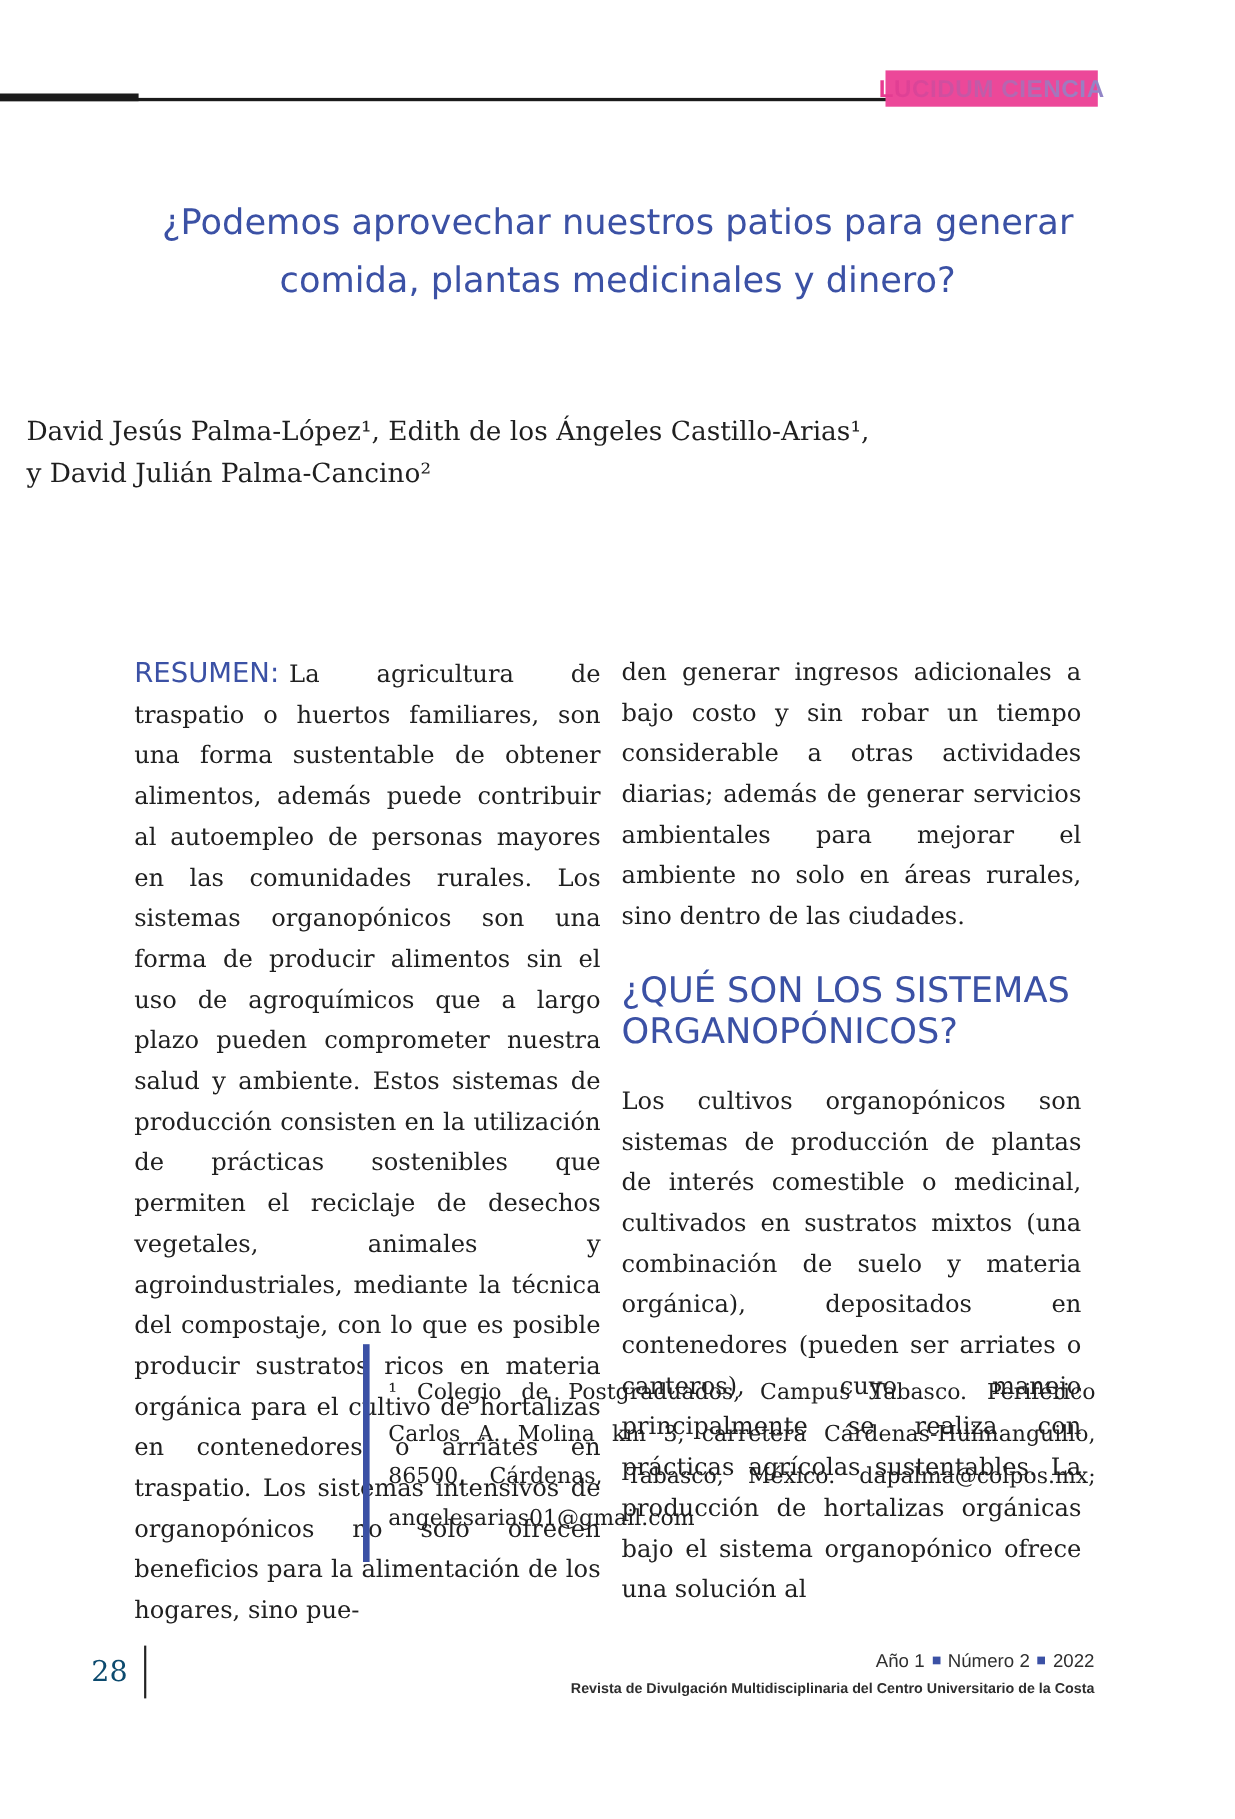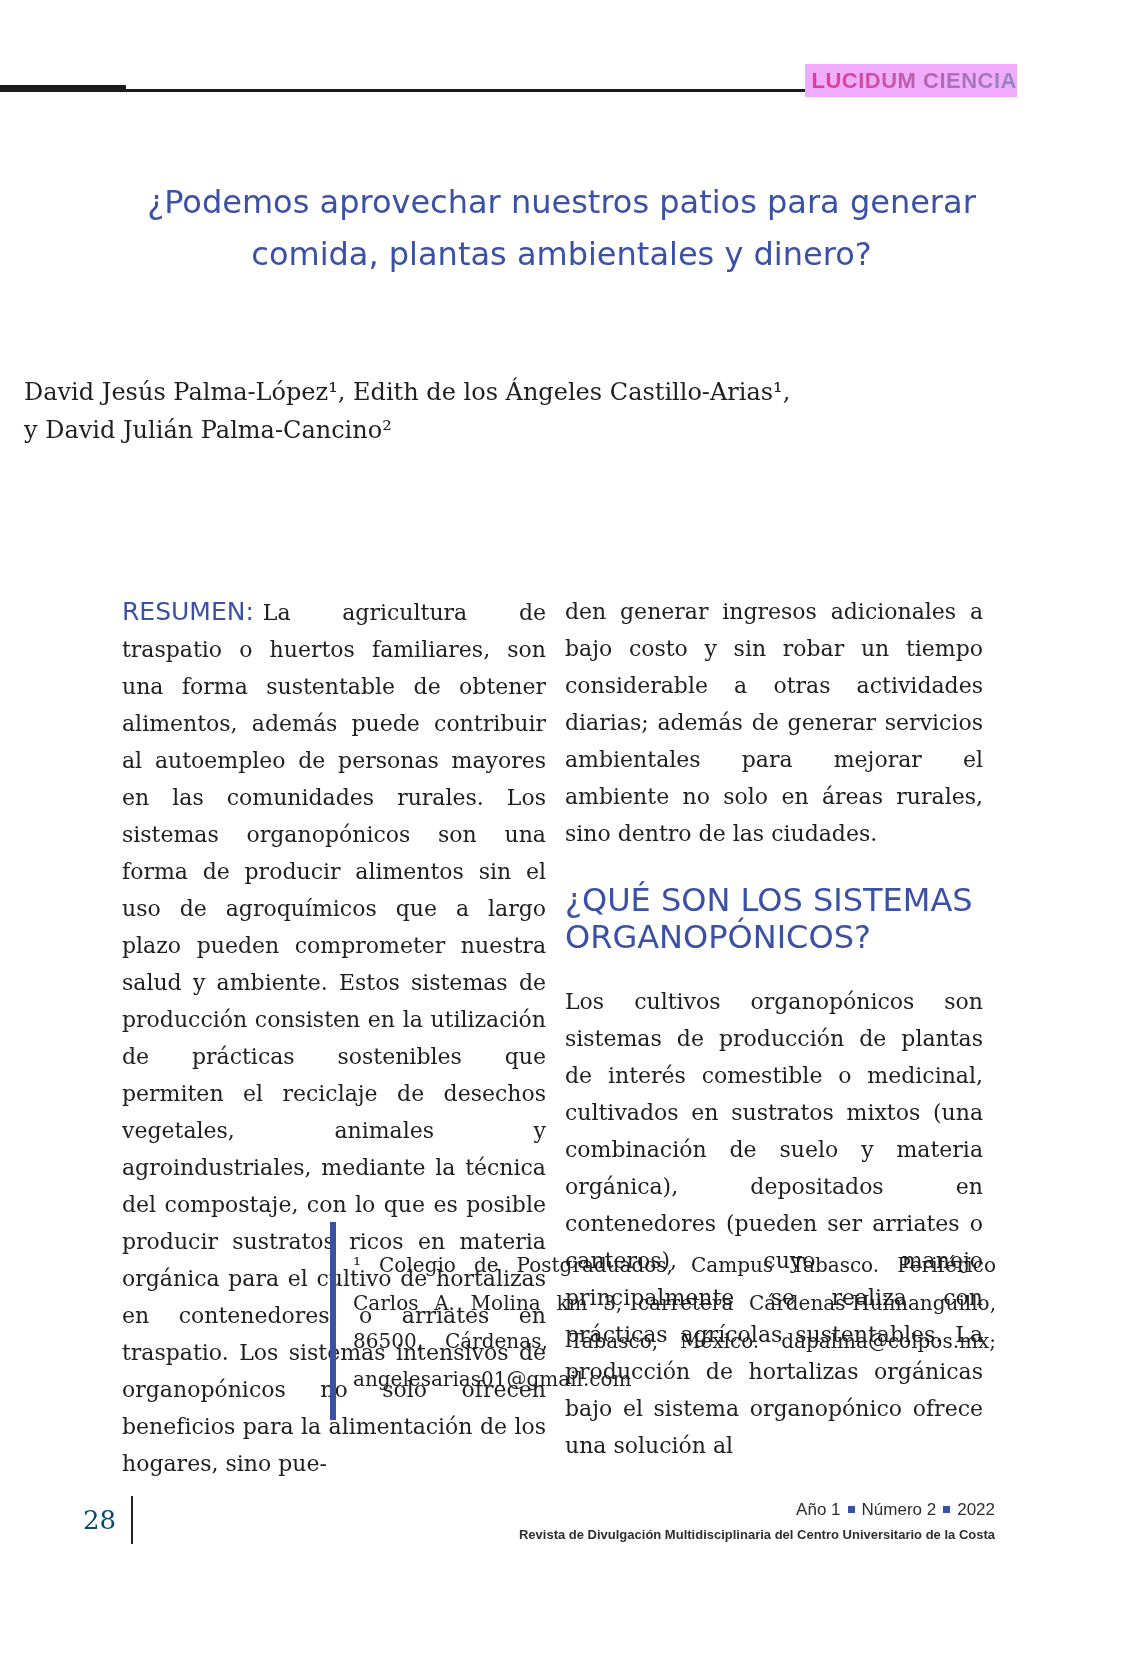--- a/index.html
+++ b/index.html
@@ -5,22 +5,22 @@
   html,body{margin:0;padding:0;background:#e9e9e9;}
   .page{
     position:relative; width:1123px; height:1654px; background:#ffffff;
     margin:0 auto; overflow:hidden;
   }
   
   .rule-thick{position:absolute; top:85px; left:0; width:126px; height:7px;
     background:var(--rule-black,#1b1b1b);}
   .rule-thin{position:absolute; top:89px; left:0; width:808px; height:3px;
     background:var(--rule-black,#1b1b1b);}
-  .logo-box{position:absolute; top:64px; left:805px; width:212px; height:33px;
-    background:#f0abfc; display:flex; align-items:center; justify-content:flex-end;}
+  .logo-box{position:absolute; top:64px; left:805px; width:193px; height:33px;
+    background:#ec4899; display:flex; align-items:center; justify-content:center;}
   .logo-text{
     font-family:"Liberation Sans",sans-serif; font-weight:700; font-size:22px;
     letter-spacing:.5px; white-space:nowrap; color:#d94fa3;
   }
   @supports ((-webkit-background-clip:text) or (background-clip:text)){
     .logo-text{
       background:linear-gradient(90deg,var(--logo-gradient-start,#e8388f) 0%,
         var(--logo-gradient-end,#9187c8) 100%);
       -webkit-background-clip:text; background-clip:text; color:transparent;
     }
@@ -80,21 +80,21 @@
 <div class="page">
 
   <header>
     <div class="rule-thick"></div>
     <div class="rule-thin"></div>
     <div class="logo-box">
       <span class="logo-text">LUCIDUM CIENCIA</span>
     </div>
   </header>
 
-  <h1 class="title">¿Podemos aprovechar nuestros patios para generar comida, plantas ambientales y dinero?</h1>
+  <h1 class="title">¿Podemos aprovechar nuestros patios para generar comida, plantas medicinales y dinero?</h1>
 
   <div class="authors">
     <div>David Jesús Palma-López¹, Edith de los Ángeles Castillo-Arias¹,</div>
     <div>y David Julián Palma-Cancino²</div>
   </div>
 
   <div class="columns">
     <div class="col-left">
       <p class="body-par">
         <span class="lead-label">RESUMEN:</span><span>La agricultura de traspatio o huertos familiares, son una forma sustentable de obtener alimentos, además puede contribuir al autoempleo de personas mayores en las comunidades rurales. Los sistemas organopónicos son una forma de producir alimentos sin el uso de agroquímicos que a largo plazo pueden comprometer nuestra salud y ambiente. Estos sistemas de producción consisten en la utilización de prácticas sostenibles que permiten el reciclaje de desechos vegetales, animales y agroindustriales, mediante la técnica del compostaje, con lo que es posible producir sustratos ricos en materia orgánica para el cultivo de hortalizas en contenedores o arriates en traspatio. Los sistemas intensivos de organopónicos no solo ofrecen beneficios para la alimentación de los hogares, sino pue-</span>

